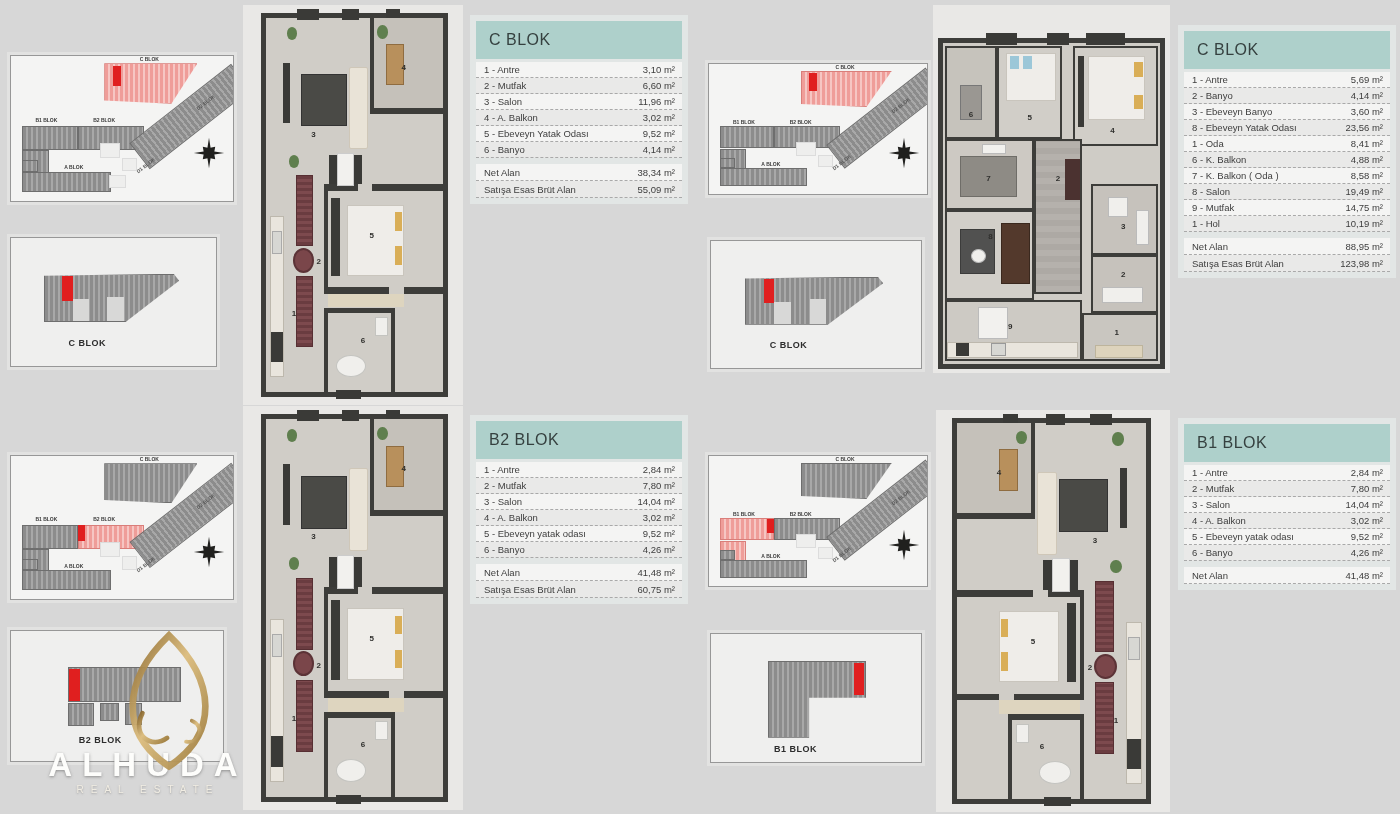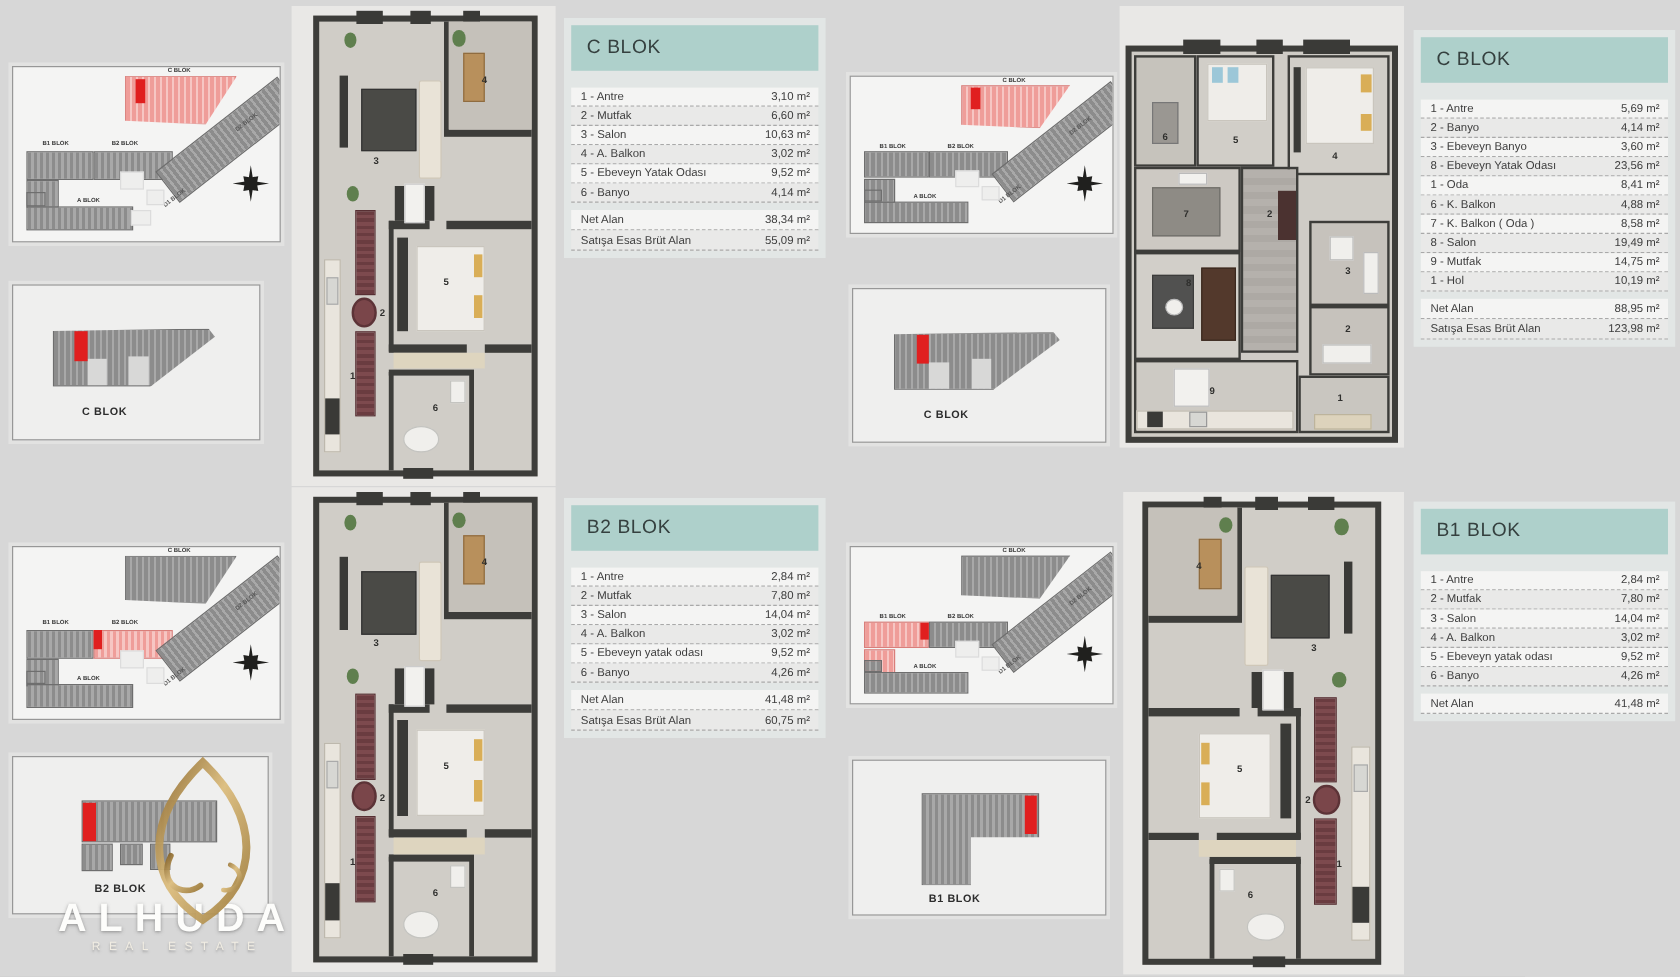--- a/index.html
+++ b/index.html
@@ -3,21 +3,21 @@
 <meta charset="utf-8">
 <style>
   html,body{margin:0;padding:0;}
   body{font-family:"Liberation Sans",sans-serif;background:#c9c9c9;}
   .canvas{position:relative;width:1400px;height:814px;background:#d7d7d7;overflow:hidden;}
 
   
   .table-panel{position:absolute;background:#e2e6e5;padding:6px;box-sizing:border-box;}
   .thead{background:#aed0cb;height:38px;line-height:38px;padding-left:13px;font-size:16px;
          color:#35403f;letter-spacing:.5px;font-weight:500;}
-  .tbody{margin-top:14px;}
+  .tbody{margin-top:3px;}
   .trow{display:flex;justify-content:space-between;align-items:center;height:15px;
         padding:0 7px 0 8px;font-size:9.5px;color:#3d3d3d;border-bottom:1px dashed #a9a9a9;}
   .tbody .trow:nth-child(odd), .tsum .trow:nth-child(odd){background:#f4f4f3;}
   .tbody .trow:nth-child(even), .tsum .trow:nth-child(even){background:#e9e9e8;}
   .tsum{margin-top:6px;}
   .tsum .trow{height:16px;}
   .tlabel{white-space:nowrap;}
   .tval{white-space:nowrap;}
 
   
@@ -161,21 +161,21 @@
         <div class="trow">
           <span class="tlabel">1 - Antre</span>
           <span class="tval">3,10 m²</span>
         </div>
         <div class="trow">
           <span class="tlabel">2 - Mutfak</span>
           <span class="tval">6,60 m²</span>
         </div>
         <div class="trow">
           <span class="tlabel">3 - Salon</span>
-          <span class="tval">10,63 m²</span>
+          <span class="tval">11,96 m²</span>
         </div>
         <div class="trow">
           <span class="tlabel">4 - A. Balkon</span>
           <span class="tval">3,02 m²</span>
         </div>
         <div class="trow">
           <span class="tlabel">5 - Ebeveyn Yatak Odası</span>
           <span class="tval">9,52 m²</span>
         </div>
         <div class="trow">

